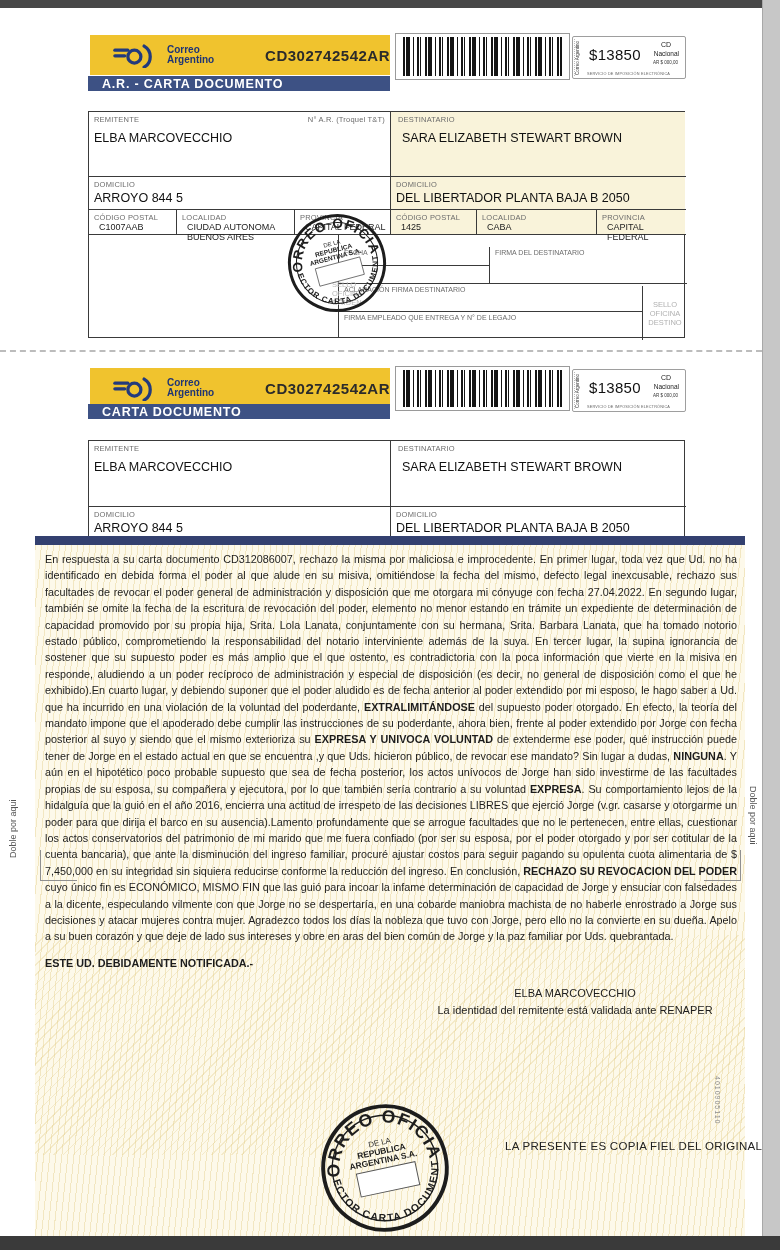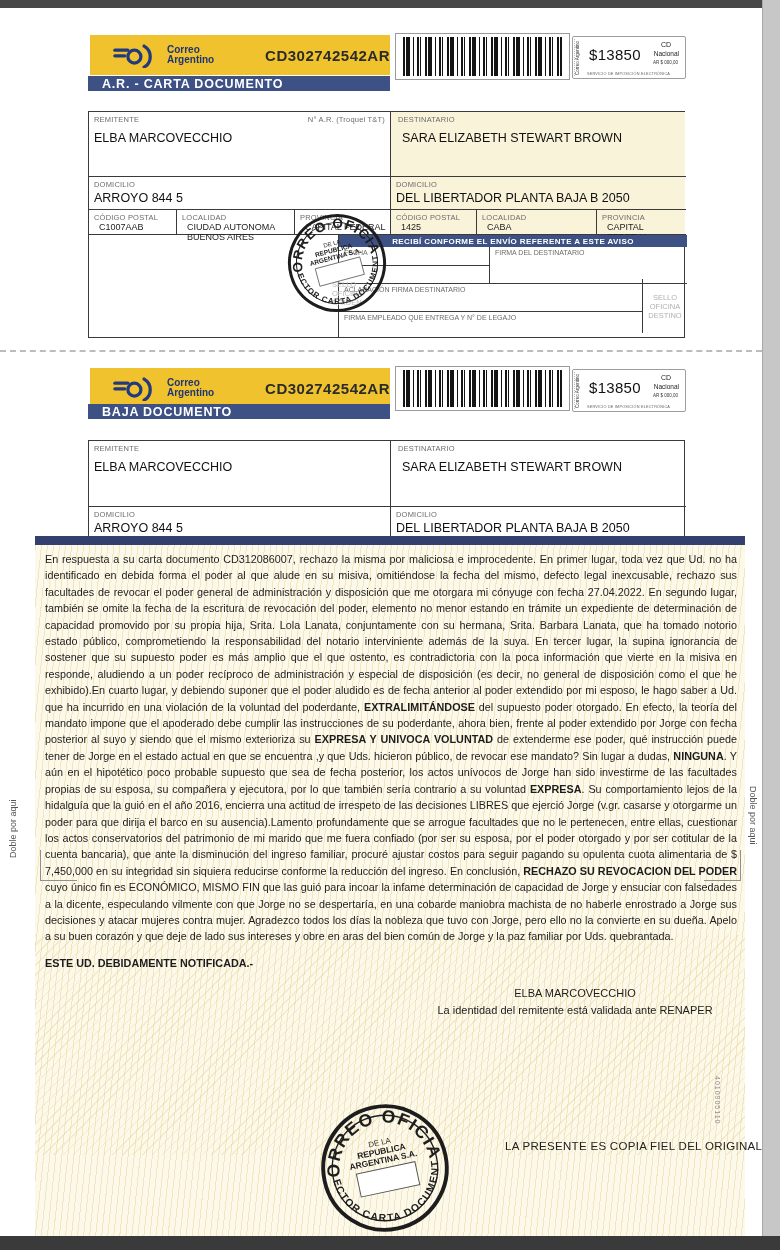--- a/index.html
+++ b/index.html
@@ -138,39 +138,36 @@
     <div class="cell bb bl" style="left:387px;top:98px;width:120px;height:25px;">
       <div class="flab">LOCALIDAD</div>
       <div class="fsmall">CABA</div>
     </div>
     <div class="cell bb bl" style="left:507px;top:98px;width:90px;height:25px;">
       <div class="flab">PROVINCIA</div>
       <div class="fsmall">CAPITAL FEDERAL</div>
     </div>
 
     <div class="cell bl" style="left:249px;top:123px;width:348px;height:103px;">
-      <div class="rtitle cell" style="left:0;top:0;width:348px;height:12px;">
-        <span>RECIBÍ CONFORME EL ENVÍO REFERENTE A ESTE AVISO</span>
-      </div>
       <div class="cell bb" style="left:0;top:12px;width:150px;height:19px;">
         <div class="rlab">FECHA</div>
       </div>
       <div class="cell bb" style="left:0;top:31px;width:150px;height:18px;">
         <div class="rlab">HORA</div>
       </div>
       <div class="cell bb bl" style="left:150px;top:12px;width:198px;height:37px;">
         <div class="rlab">FIRMA DEL DESTINATARIO</div>
       </div>
       <div class="cell bb" style="left:0;top:49px;width:303px;height:28px;">
         <div class="rlab">ACLARACIÓN FIRMA DESTINATARIO</div>
       </div>
       <div class="cell" style="left:0;top:77px;width:303px;height:26px;">
         <div class="rlab">FIRMA EMPLEADO QUE ENTREGA Y N° DE LEGAJO</div>
       </div>
-      <div class="cell bl sello" style="left:303px;top:44px;width:45px;height:54px;">
+      <div class="cell bl sello" style="left:303px;top:51px;width:45px;height:54px;">
         <span>SELLO OFICINA DESTINO</span>
       </div>
     </div>
 
     <div class="cell selloorigen" style="left:243px;top:168px;">SELLO OFICINA ORIGEN</div>
   </div>
 
   <div class="abs stampwrap" style="left:287px;top:213px;width:100px;height:100px;">
     <svg viewBox="0 0 200 200" width="100" height="100">
       <defs>
@@ -217,21 +214,21 @@
   <div class="abs pstamp" style="left:572px;top:369px;width:112px;height:41px;">
     <div class="psbrand">Correo Argentino</div>
     <div class="psprice">$13850</div>
     <div class="pscd">CD</div>
     <div class="psnac">Nacional</div>
     <div class="psval">AR $ 000,00</div>
     <div class="psserv">SERVICIO DE IMPOSICIÓN ELECTRÓNICA</div>
   </div>
 
   <div class="abs bluebar" style="left:88px;top:404px;width:302px;height:15px;">
-    <span class="sectitle">BAJA DOCUMENTO</span>
+    <span class="sectitle">CARTA DOCUMENTO</span>
   </div>
 
   <div class="abs form" style="left:88px;top:420px;width:597px;height:117px;box-sizing:border-box;">
     <div class="cell bb" style="left:0;top:0;width:302px;height:66px;">
       <div class="flab" style="position:absolute;left:0;top:0;">REMITENTE</div>
       <div class="fval" style="position:absolute;left:0;top:17px;">ELBA MARCOVECCHIO</div>
     </div>
     <div class="cell bb bl" style="left:301px;top:0;width:296px;height:66px;">
       <div class="flab" style="position:absolute;left:2px;top:0;">DESTINATARIO</div>
       <div class="fval" style="position:absolute;left:6px;top:17px;">SARA ELIZABETH STEWART BROWN</div>

